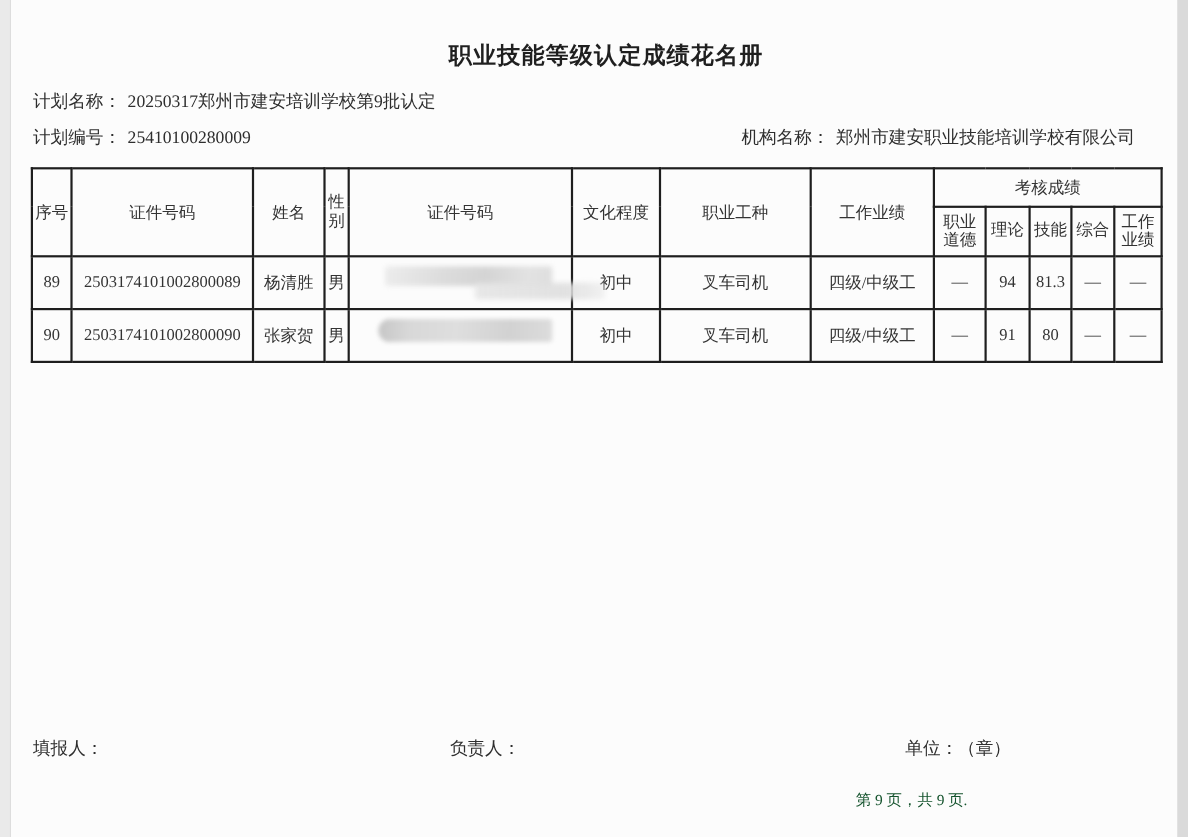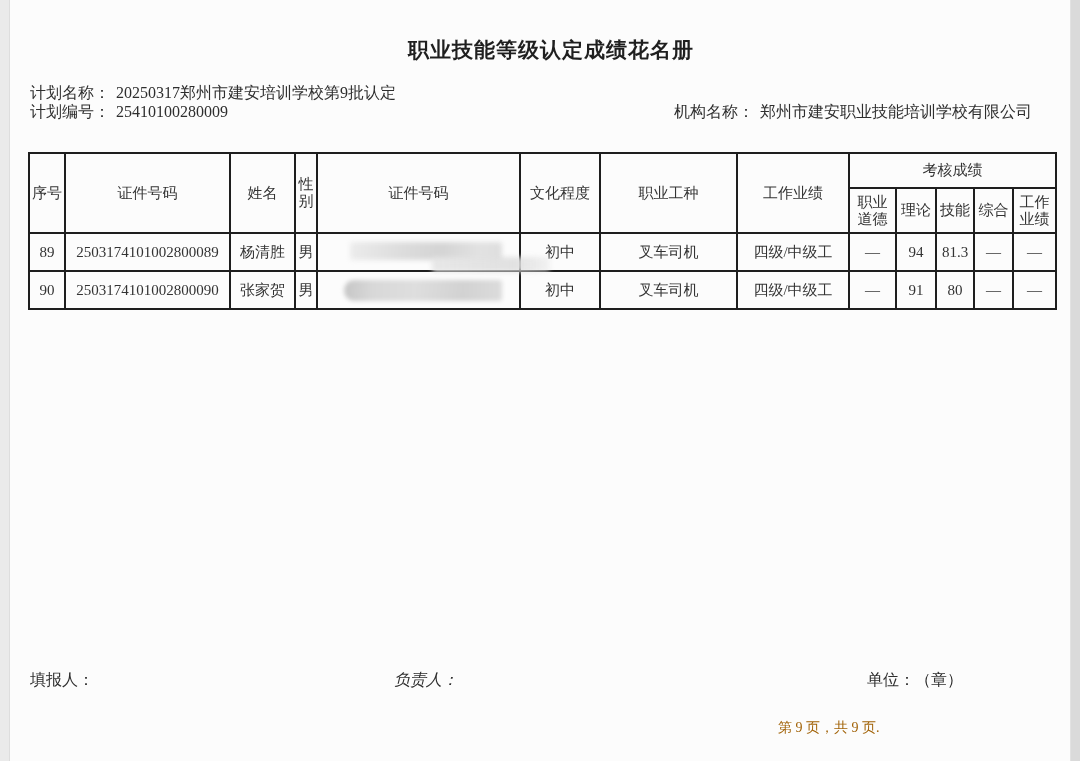--- a/index.html
+++ b/index.html
@@ -13,34 +13,34 @@
   .edge-right{position:absolute;right:0;top:0;width:9px;height:100%;
     background:#dadada;border-left:1px solid #e2e2e2;}
   .doc-title{
     position:absolute;top:36px;left:11px;width:100%;margin:0;
     text-align:center;font-family:"Liberation Sans","DejaVu Sans",sans-serif;
     font-size:21px;font-weight:700;color:#1f1f1f;letter-spacing:1px;
   }
   .meta-row{position:absolute;left:30px;right:48px;display:flex;
     justify-content:space-between;font-size:16px;line-height:18px;text-align:right;}
   .meta-row-1{top:84px;}
-  .meta-row-2{top:103px;}
+  .meta-row-2{top:117px;}
   .meta-item .val{margin-left:6px;}
   .roster{
     position:absolute;left:28px;top:152px;width:1027px;
     border-collapse:collapse;table-layout:fixed;
   }
   .roster th,.roster td{
     border:2px solid #1e1e1e;padding:0 2px;text-align:center;
     vertical-align:middle;font-weight:normal;font-size:15px;color:#333;
     overflow:visible;
   }
   .hr1{height:35px;}
   .hr2{height:45px;}
-  .roster tbody tr{height:38px;}
+  .roster tbody tr{height:48px;}
   .th-narrow{padding:0 1px;line-height:1.15;border-radius:11px;}
   .th-sub{line-height:1.1;padding:0 4px;}
   .cell-id{position:relative;}
   .redact{position:absolute;z-index:3;}
   .redact-a{
     left:32px;top:8px;width:152px;height:18px;border-radius:3px;
     background:linear-gradient(95deg,#ececec 0%,#dcdcdc 35%,#d4d4d4 60%,#e2e2e2 85%,#dedede 100%);
     filter:blur(2.5px);
   }
   .redact-a::after{
@@ -50,23 +50,23 @@
   }
   .redact-b{
     left:26px;top:8px;width:158px;height:21px;
     border-top-left-radius:10px 50%;border-bottom-left-radius:10px 50%;
     border-top-right-radius:3px;border-bottom-right-radius:3px;
     background:linear-gradient(93deg,#c6c6c6 0%,#d8d8d8 18%,#dedede 45%,#d2d2d2 75%,#dcdcdc 100%);
     filter:blur(2px);
   }
   .sig-row{position:absolute;top:670px;left:0;width:100%;font-size:16px;}
   .sig-filler{position:absolute;left:30px;}
-  .sig-manager{position:absolute;left:394px;font-style:italic;}
-  .sig-unit{position:absolute;left:823px;margin-left:44px;}
-  .page-info{position:absolute;left:778px;top:719px;font-size:14px;color:#a16207;}
+  .sig-manager{position:absolute;left:409px;}
+  .sig-unit{position:absolute;left:823px;}
+  .page-info{position:absolute;left:778px;top:719px;font-size:14px;color:#14532d;}
 </style>
 </head>
 <body>
 
 <div class="page">
   <div class="edge-left"></div>
   <div class="edge-right"></div>
 
   <h1 class="doc-title">职业技能等级认定成绩花名册</h1>
 

